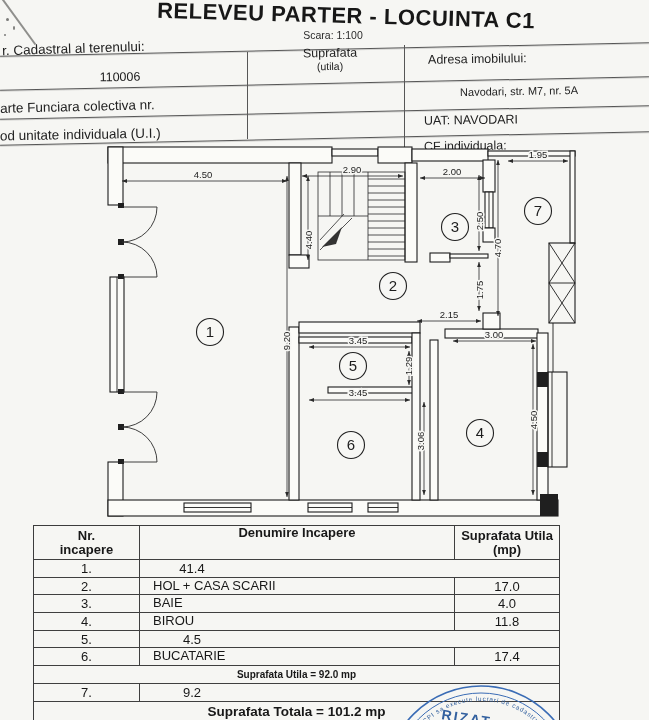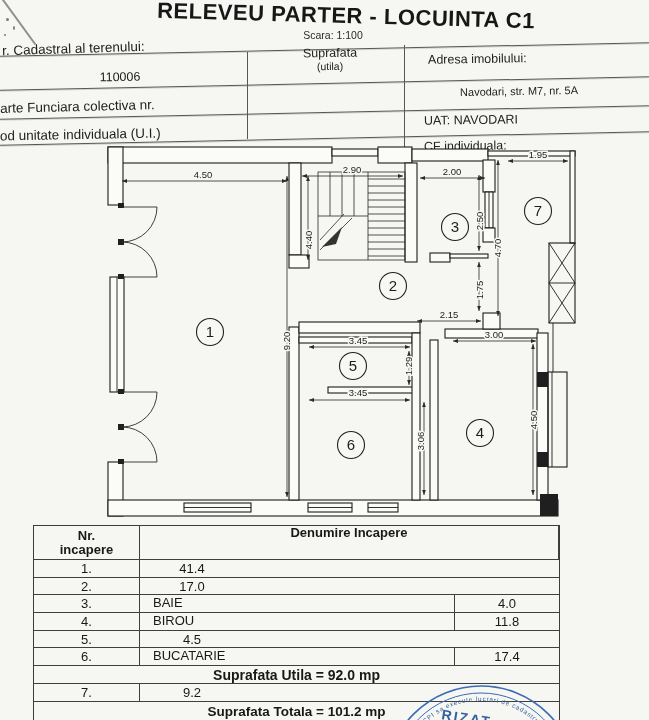--- a/index.html
+++ b/index.html
@@ -20,21 +20,21 @@
        box-sizing:border-box;background:transparent;font-size:13px;color:#181818;}
   .tr{display:flex;border-bottom:1px solid #3f3f3f;box-sizing:border-box;align-items:center;}
   .c1{width:105px;text-align:center;border-right:1px solid #3f3f3f;align-self:stretch;
       display:flex;align-items:center;justify-content:center;}
   .c2{flex:1;padding-left:13px;border-right:1px solid #3f3f3f;align-self:stretch;
       display:flex;}
   .c3{width:104px;text-align:center;display:flex;align-items:center;justify-content:center;}
   .thead{height:34px;font-weight:bold;}
   .thead .hc{line-height:14px;text-align:center;width:100%;}
   .drow{height:17.7px;}
-  .mrow{height:18px;font-weight:bold;justify-content:center;font-size:14px;}
+  .mrow{height:18px;font-weight:bold;justify-content:center;font-size:10px;}
   .trow{height:17.5px;}
   .lrow{height:20px;border-bottom:none;font-weight:bold;justify-content:center;font-size:13.5px;}
   svg text{font-family:"Liberation Sans",sans-serif;}
 </style>
 </head>
 <body>
 
 <div class="page">
 
   <div class="abs fold"></div>
@@ -238,27 +238,32 @@
 
   <div class="abs tbl">
     <div class="tr thead">
       <div class="c1">
           <div class="hc"><span>Nr.</span><br>
         <span>incapere</span></div>
         </div>
       <div class="c2" style="justify-content:center;padding-left:0;">
           <div class="hc">Denumire Incapere</div>
         </div>
+      <div class="c3">
+          <div class="hc"><span>Suprafata Utila</span><br>
+        <span>(mp)</span></div>
+        </div>
     </div>
     <div class="tr drow">
       <div class="c1">1.</div>
       <div class="c3">41.4</div>
     </div>
     <div class="tr drow">
       <div class="c1">2.</div>
+      <div class="c2">HOL + CASA SCARII</div>
       <div class="c3">17.0</div>
     </div>
     <div class="tr drow">
       <div class="c1">3.</div>
       <div class="c2">BAIE</div>
       <div class="c3">4.0</div>
     </div>
     <div class="tr drow">
       <div class="c1">4.</div>
       <div class="c2">BIROU</div>

